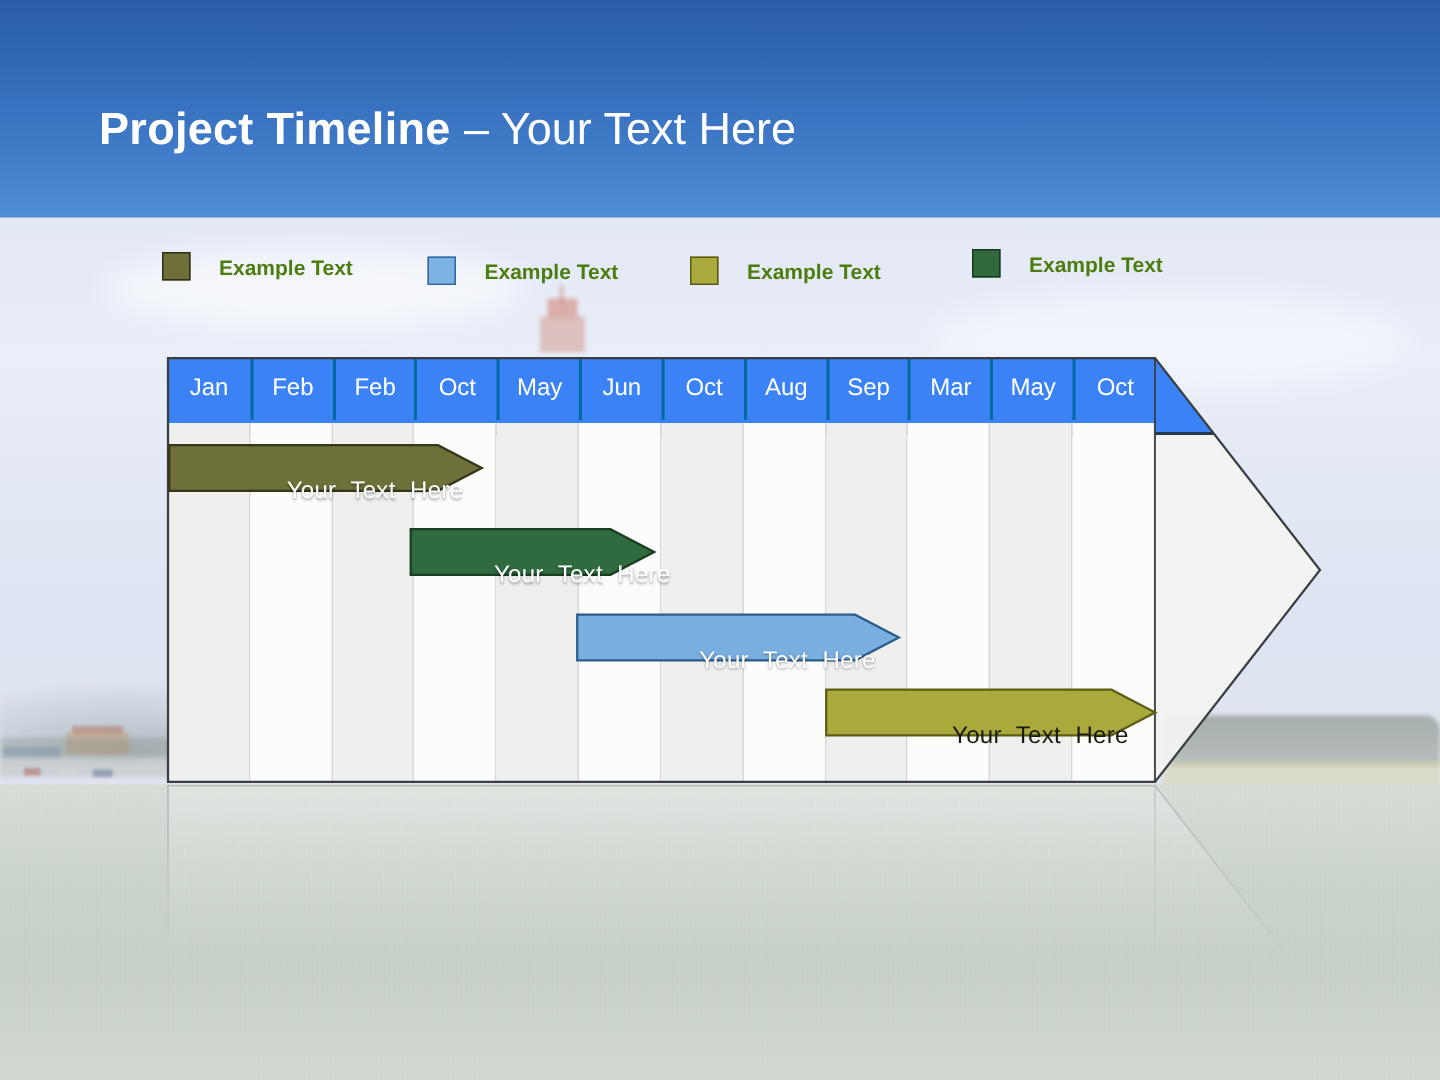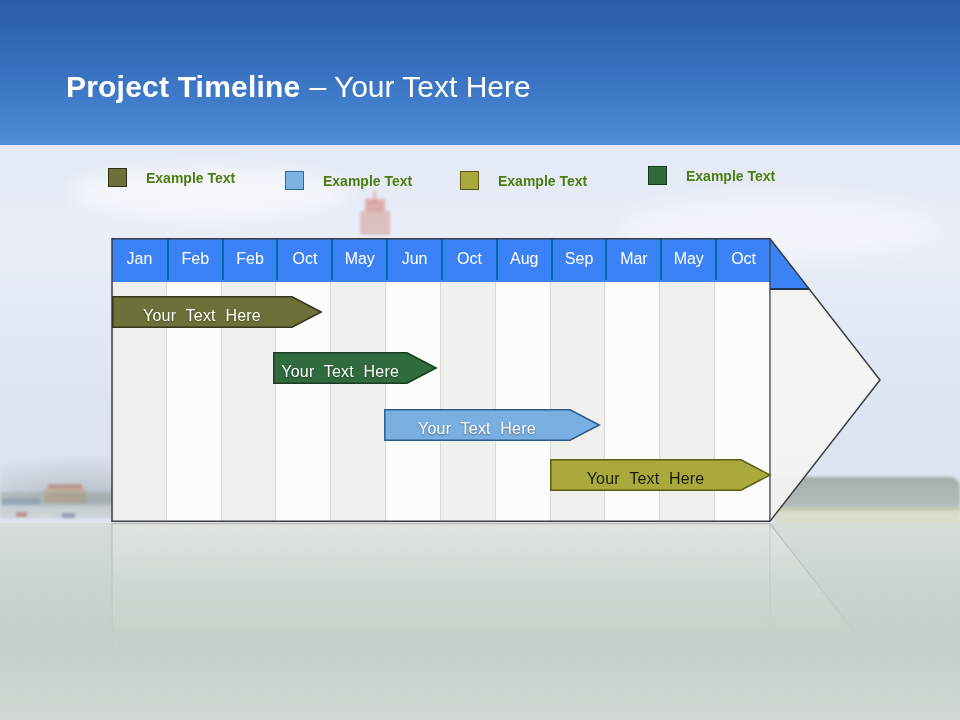--- a/index.html
+++ b/index.html
@@ -70,22 +70,22 @@
   .stripes{position:absolute;left:0;top:44px;width:658px;height:240px;display:grid;
     grid-template-columns:repeat(12,1fr);}
   .stripe{box-sizing:border-box;border-right:1px solid #d8d8d6;}
   .stripe.dark{background:#efefed;}
   .stripe.light{background:#fcfcfb;}
   
   .outline-svg{position:absolute;left:0;top:0;width:960px;height:720px;pointer-events:none;}
   
   .bar{position:absolute;height:32px;}
   .bar svg{position:absolute;left:0;top:0;overflow:visible;}
-  .bar-label{position:absolute;top:4px;height:20px;line-height:32px;text-align:center;
-    font-size:16px;word-spacing:5px;letter-spacing:0.2px;white-space:nowrap;}
+  .bar-label{position:absolute;top:16px;height:20px;line-height:32px;text-align:center;
+    font-size:16px;word-spacing:5px;letter-spacing:0.2px;white-space:nowrap;margin-left:48px;}
   .bar-label.shadowed{text-shadow:0 1px 2px rgba(0,0,0,0.4);}
   
   .reflection{position:absolute;left:0;top:523px;width:960px;height:150px;overflow:hidden;
     -webkit-mask-image:linear-gradient(to bottom,rgba(0,0,0,0.55) 0,rgba(0,0,0,0.16) 52%,rgba(0,0,0,0) 82%);
     mask-image:linear-gradient(to bottom,rgba(0,0,0,0.55) 0,rgba(0,0,0,0.16) 52%,rgba(0,0,0,0) 82%);}
   .refl-content{position:absolute;left:0;top:0;width:960px;height:284px;transform:scaleY(-1);}
   .r-arrow{position:absolute;left:112px;top:0;width:768px;height:284px;
     background:rgba(244,244,242,0.55);
     -webkit-clip-path:polygon(0 0,658px 0,768px 142px,658px 284px,0 284px);
     clip-path:polygon(0 0,658px 0,768px 142px,658px 284px,0 284px);}

